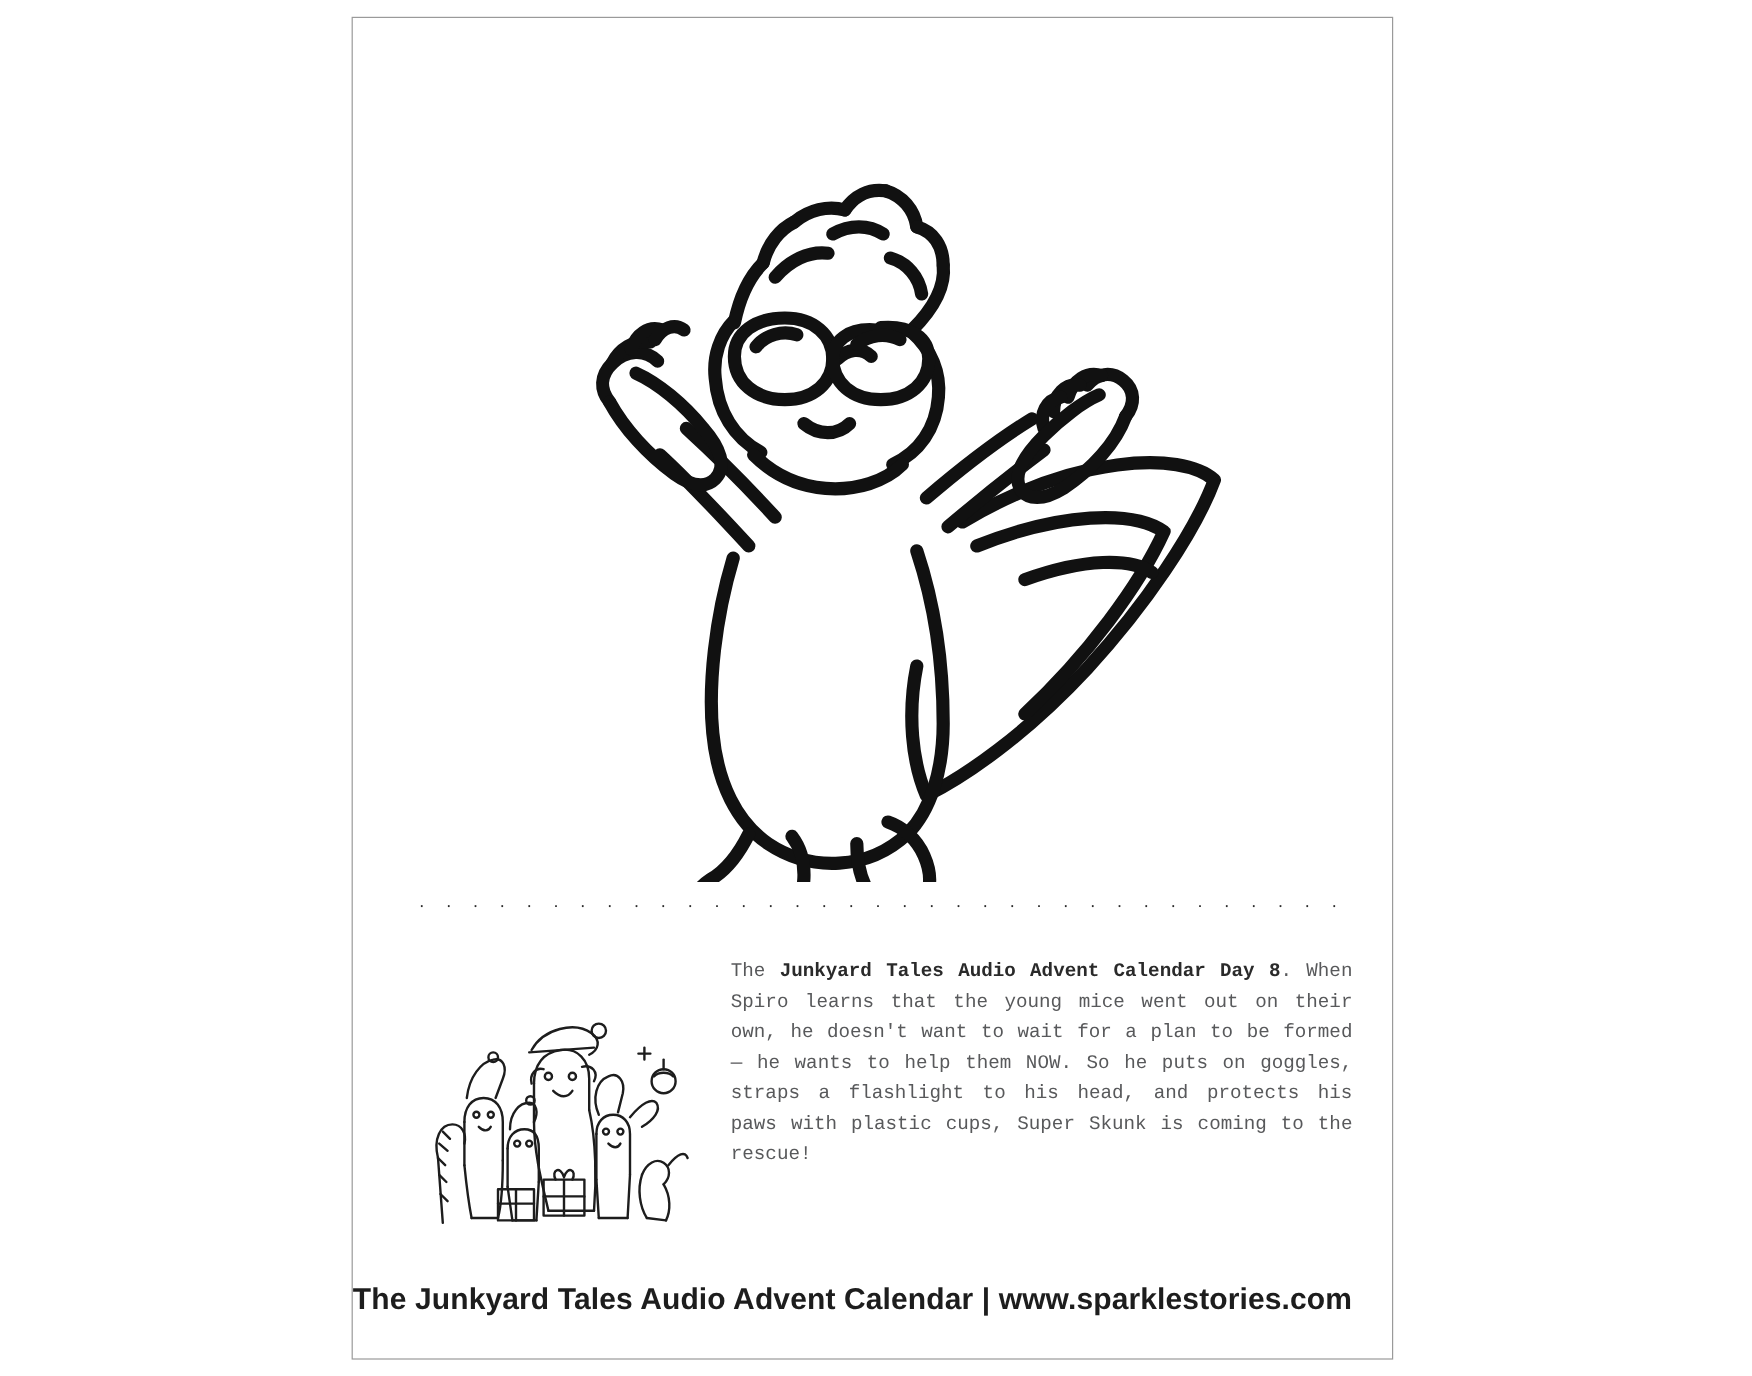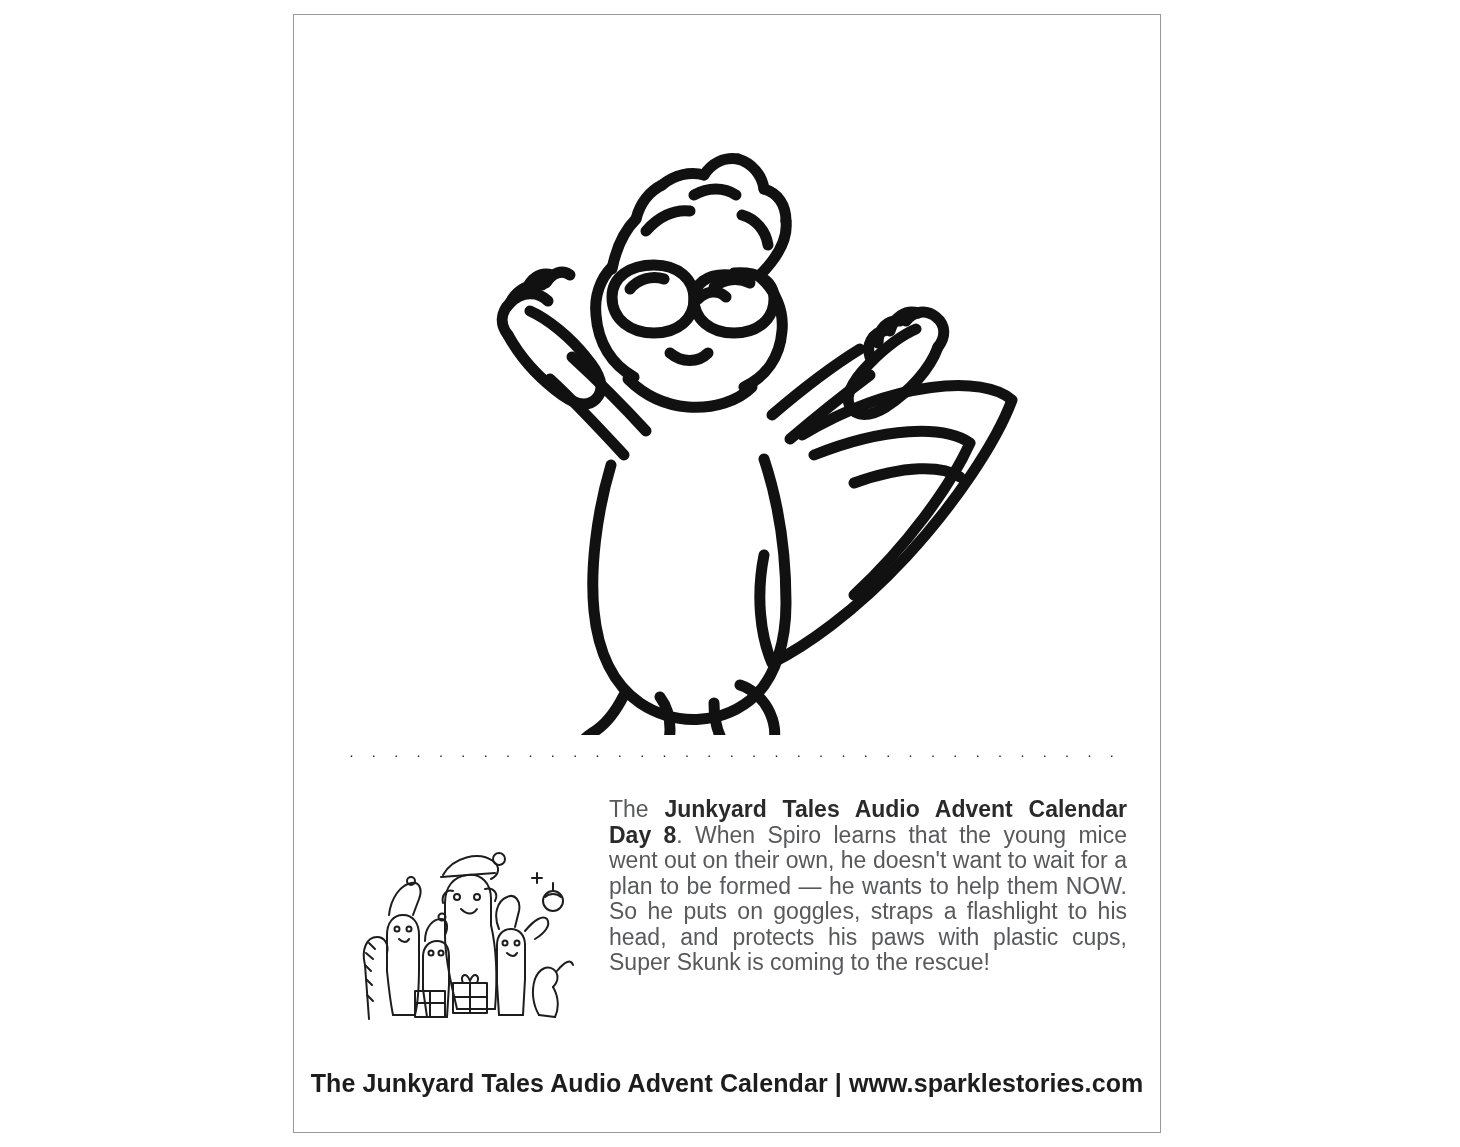--- a/index.html
+++ b/index.html
@@ -65,24 +65,24 @@
     top: 62px;
     width: 230px;
     height: 190px;
   }
   .body-text {
     position: absolute;
     left: 315px;
     top: 20px;
     width: 518px;
     color: #58595b;
-    font-size: 23px;
+    font-size: 16px;
     line-height: 25.5px;
     text-align: justify;
-    font-family: Liberation Sans, sans-serif;
+    font-family: Liberation Mono, monospace;
   }
   .body-text .lead-strong {
     color: #2a2a2a;
     font-weight: bold;
   }
   .prompt-text {
     position: absolute;
     left: 315px;
     top: 198px;
     width: 518px;
@@ -91,21 +91,21 @@
     line-height: 25.5px;
     font-weight: bold;
     text-align: justify;
     font-family: "Liberation Sans", sans-serif;
   }
   .footer {
     position: absolute;
     left: 0;
     top: 292px;
     width: 866px;
-    text-align: center;
+    text-align: left;
     color: #1d1d1d;
     font-size: 25px;
     font-weight: bold;
     letter-spacing: 0.1px;
     font-family: "Liberation Sans", sans-serif;
   }
 </style>
 </head>
 <body>
 

